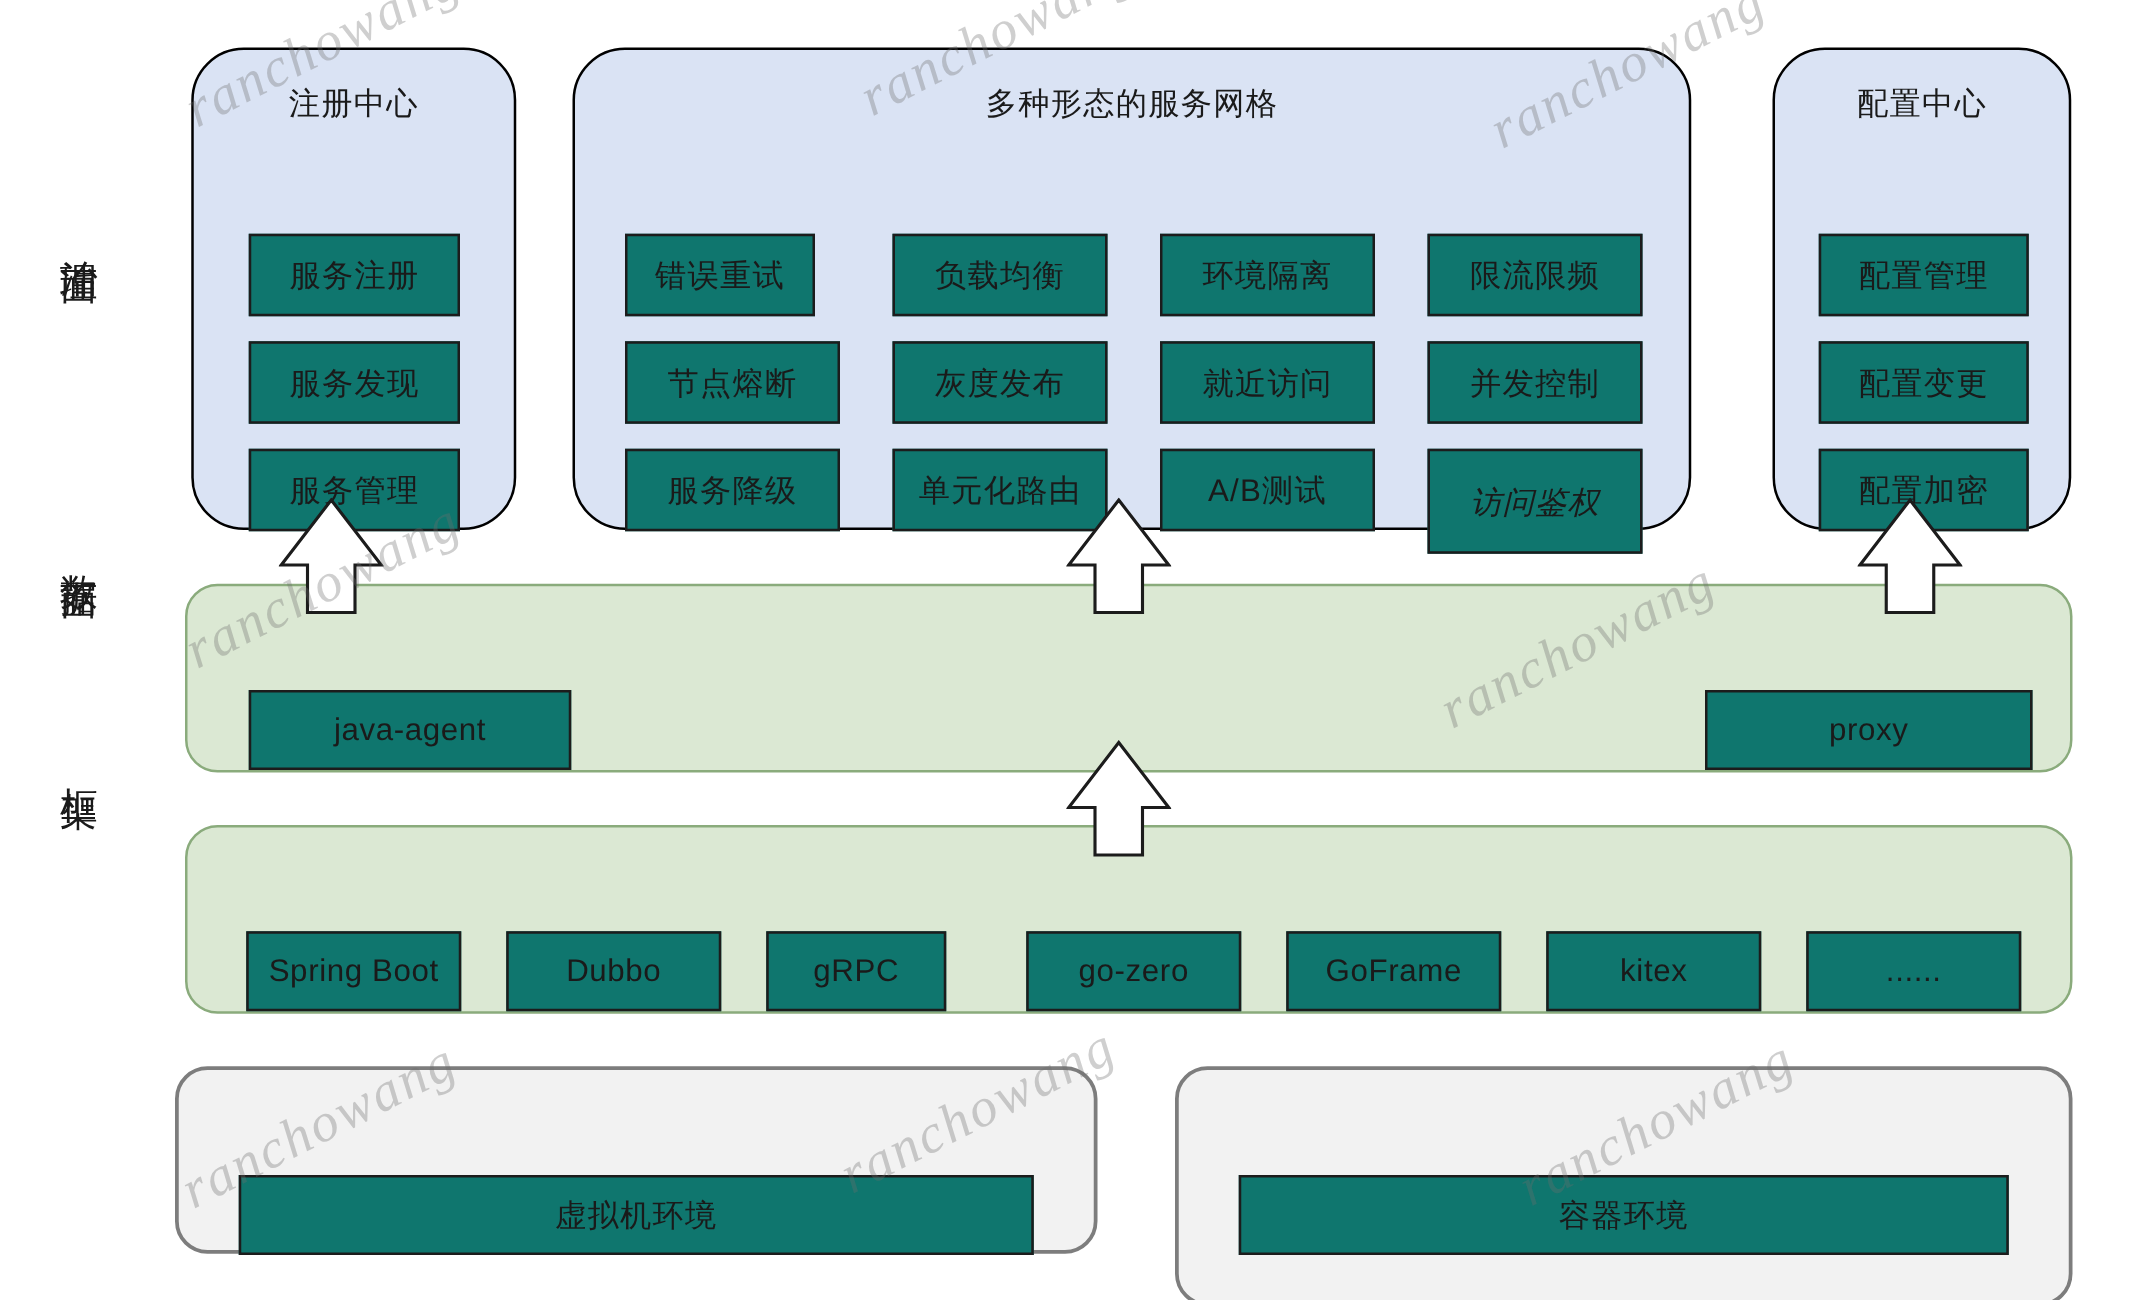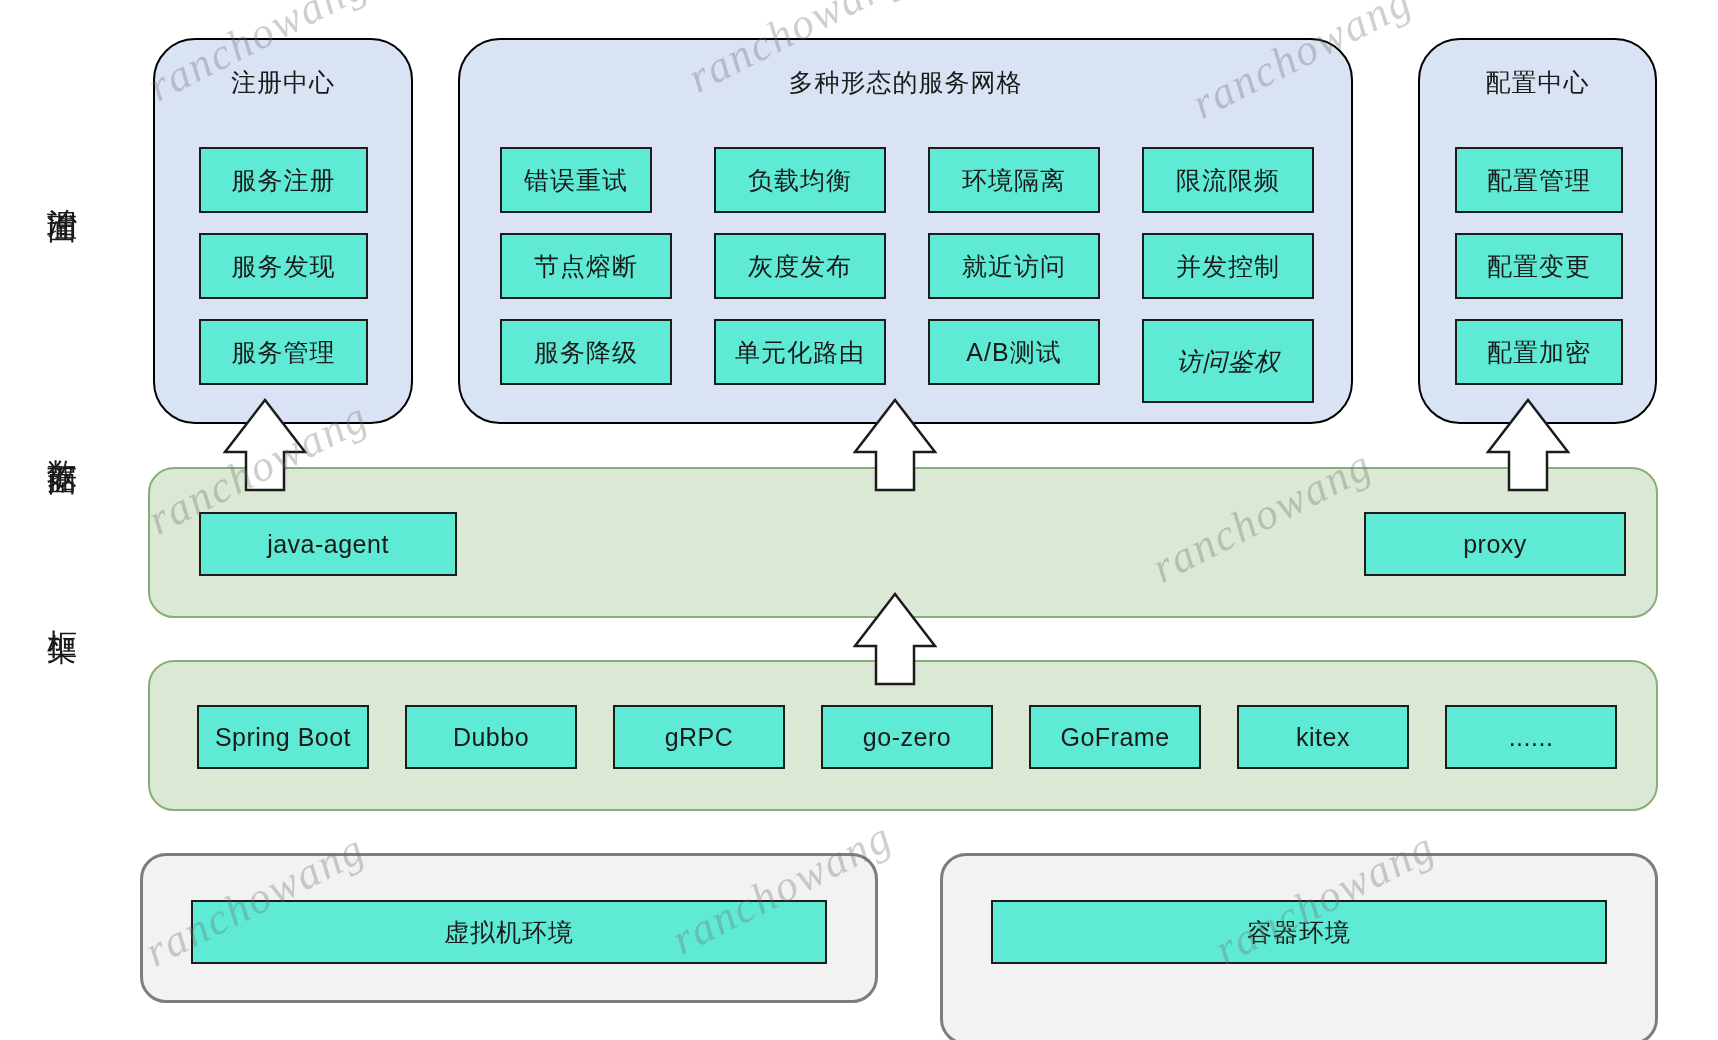--- a/index.html
+++ b/index.html
@@ -11,23 +11,23 @@
   .panel{position:absolute;box-sizing:border-box;z-index:1;}
   .panel.blue{background:#dae3f4;border:2px solid #000000;border-radius:42px;}
   .panel.green{background:#dbe8d3;border:2px solid #8aab7c;border-radius:26px;}
   .panel.gray{background:#f2f2f2;border:3px solid #7d7d7d;border-radius:26px;}
 
   .panel-title{position:absolute;left:0;right:0;top:22px;height:40px;
        display:flex;align-items:center;justify-content:center;
        font-size:25px;letter-spacing:1px;}
 
   
-  .wbox{position:absolute;box-sizing:border-box;background:#5eead4;border:2.5px solid #1c1c1c;
+  .wbox{position:absolute;box-sizing:border-box;background:#0f766e;border:2.5px solid #1c1c1c;
        display:flex;align-items:center;justify-content:center;
-       font-size:25px;white-space:nowrap;z-index:2;letter-spacing:1px;}
+       font-size:25px;white-space:nowrap;z-index:2;letter-spacing:1px;margin-top:40px;}
   .wbox.latin{letter-spacing:0.5px;}
 
   
   .side-label{position:absolute;left:44px;width:36px;
        writing-mode:vertical-lr;text-orientation:upright;
        font-size:30px;line-height:36px;letter-spacing:4px;z-index:2;}
 
   
   .arrow{position:absolute;width:84px;height:94px;z-index:4;}
 
@@ -80,21 +80,21 @@
   </div>
 
   <div class="panel green" style="left:148px;top:467px;width:1510px;height:151px;">
     <div class="wbox latin" style="left:49px;top:43px;width:258px;height:64px;">java-agent</div>
     <div class="wbox latin" style="left:1214px;top:43px;width:262px;height:64px;">proxy</div>
   </div>
 
   <div class="panel green" style="left:148px;top:660px;width:1510px;height:151px;">
     <div class="wbox latin" style="left:47px;top:43px;width:172px;height:64px;">Spring Boot</div>
     <div class="wbox latin" style="left:255px;top:43px;width:172px;height:64px;">Dubbo</div>
-    <div class="wbox latin" style="left:463px;top:43px;width:172px;height:64px;">gRPC</div>
+    <div class="wbox latin" style="left:463px;top:43px;width:144px;height:64px;">gRPC</div>
     <div class="wbox latin" style="left:671px;top:43px;width:172px;height:64px;">go-zero</div>
     <div class="wbox latin" style="left:879px;top:43px;width:172px;height:64px;">GoFrame</div>
     <div class="wbox latin" style="left:1087px;top:43px;width:172px;height:64px;">kitex</div>
     <div class="wbox latin" style="left:1295px;top:43px;width:172px;height:64px;">......</div>
   </div>
 
   <div class="panel gray" style="left:140px;top:853px;width:738px;height:150px;">
     <div class="wbox" style="left:48px;top:44px;width:636px;height:64px;text-align:right;">虚拟机环境</div>
   </div>
   <div class="panel gray" style="left:940px;top:853px;width:718px;height:192px;">

